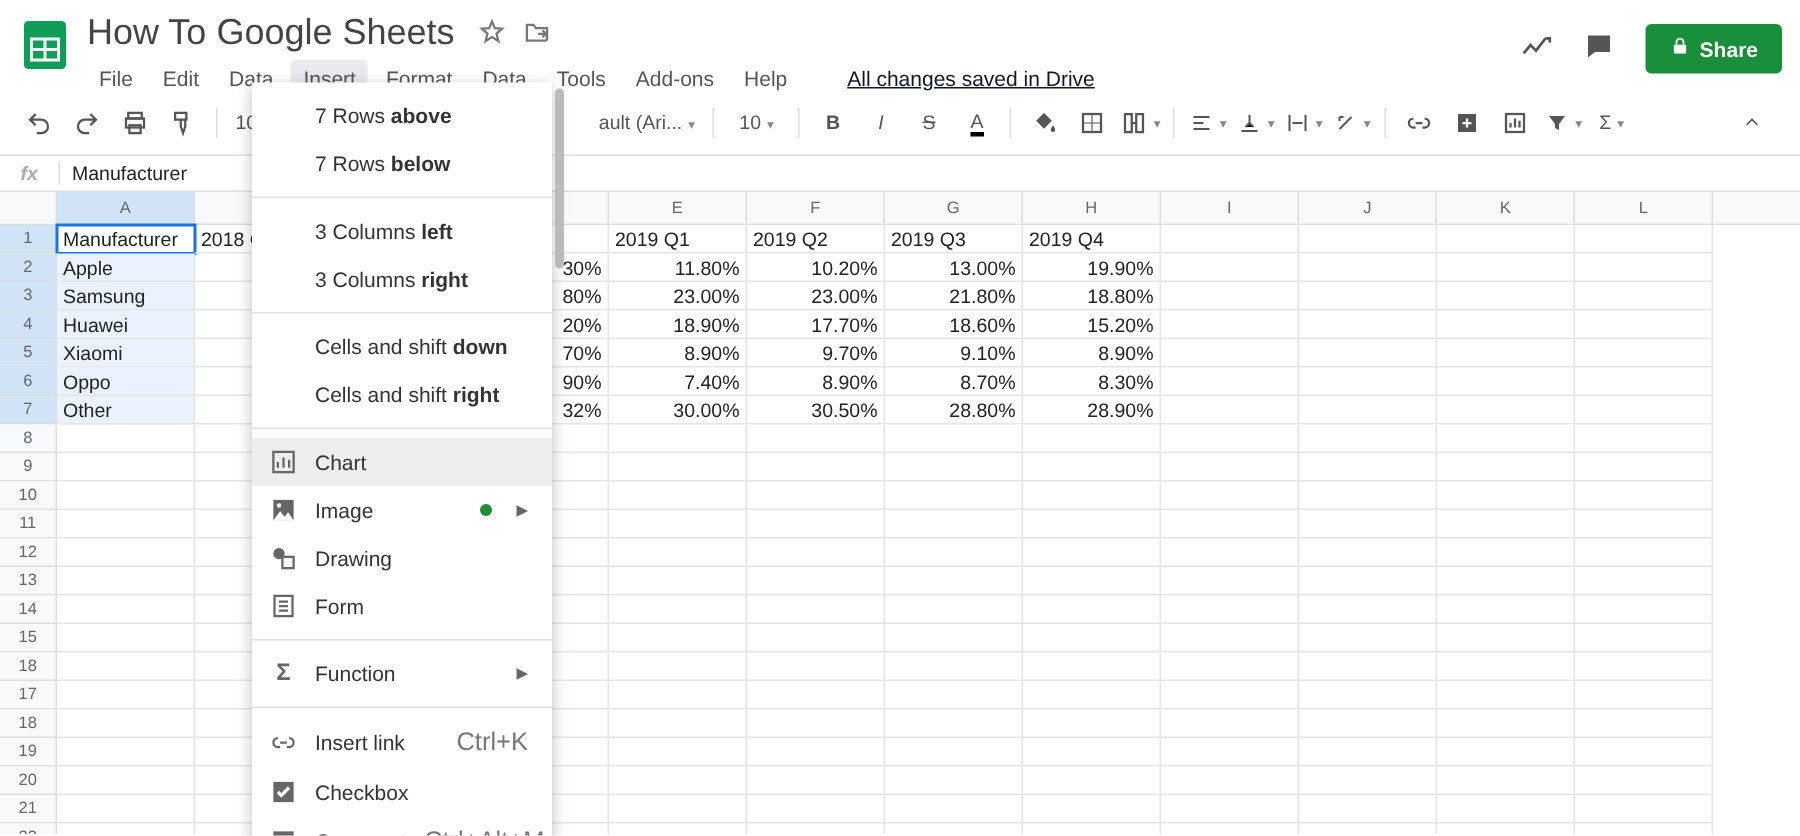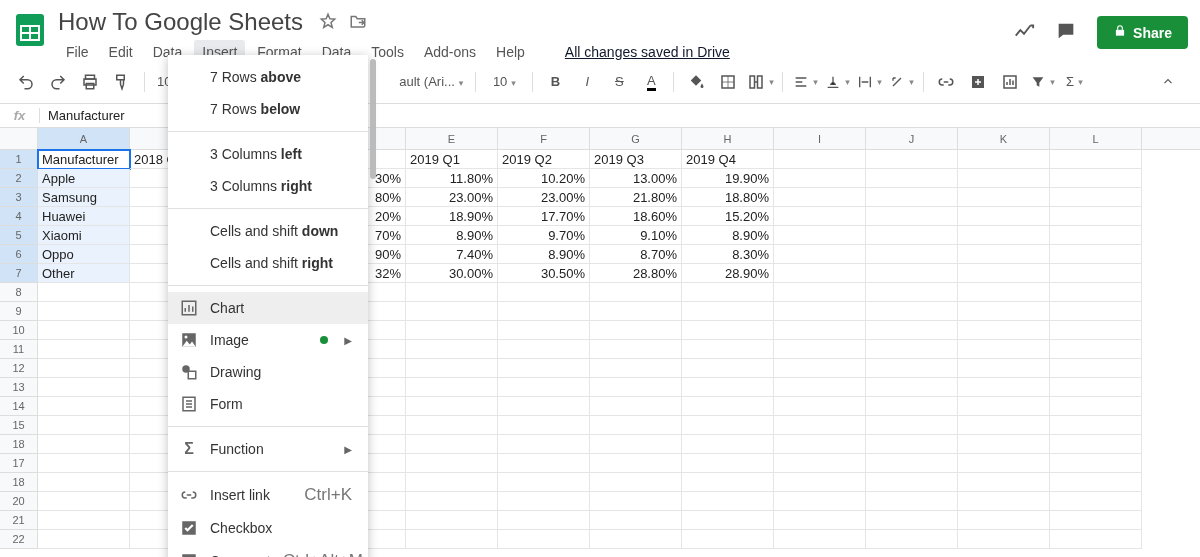--- a/index.html
+++ b/index.html
@@ -665,20 +665,35 @@
         <div class="cell"></div>
         <div class="cell"></div>
         <div class="cell"></div>
         <div class="cell"></div>
         <div class="cell"></div>
         <div class="cell"></div>
         <div class="cell"></div>
         <div class="cell"></div>
       </div>
       <div class="row">
+        <div class="row-header">19</div>
+        <div class="cell"></div>
+        <div class="cell"></div>
+        <div class="cell"></div>
+        <div class="cell"></div>
+        <div class="cell"></div>
+        <div class="cell"></div>
+        <div class="cell"></div>
+        <div class="cell"></div>
+        <div class="cell"></div>
+        <div class="cell"></div>
+        <div class="cell"></div>
+        <div class="cell"></div>
+      </div>
+      <div class="row">
         <div class="row-header">20</div>
         <div class="cell"></div>
         <div class="cell"></div>
         <div class="cell"></div>
         <div class="cell"></div>
         <div class="cell"></div>
         <div class="cell"></div>
         <div class="cell"></div>
         <div class="cell"></div>
         <div class="cell"></div>

